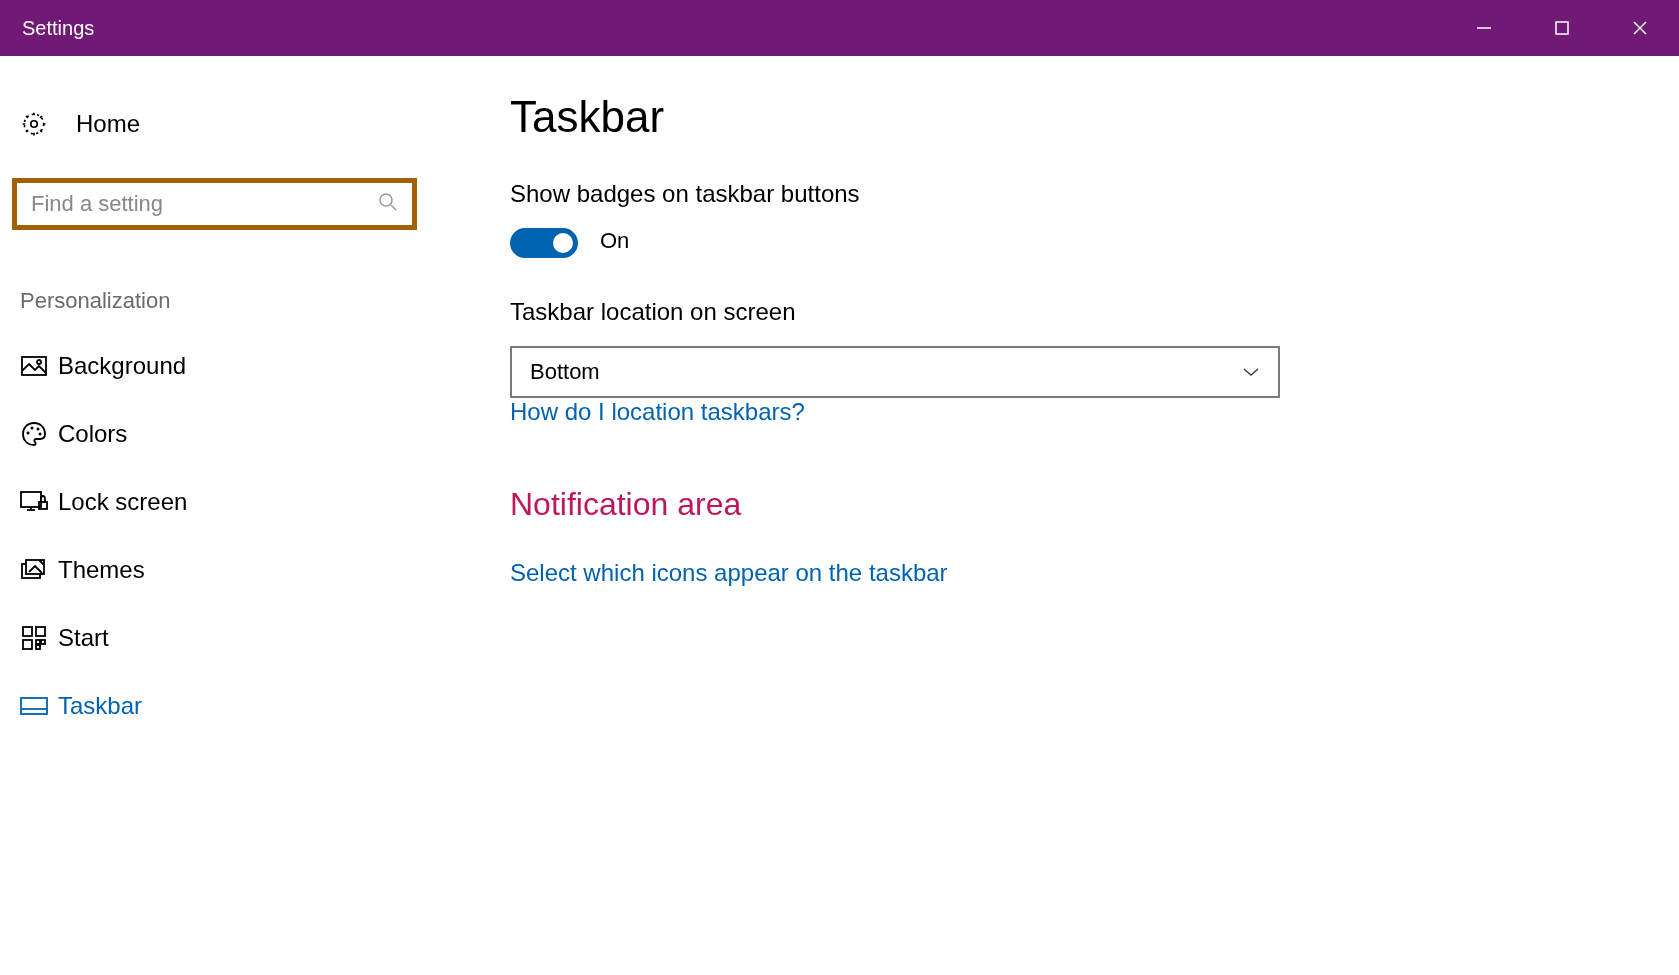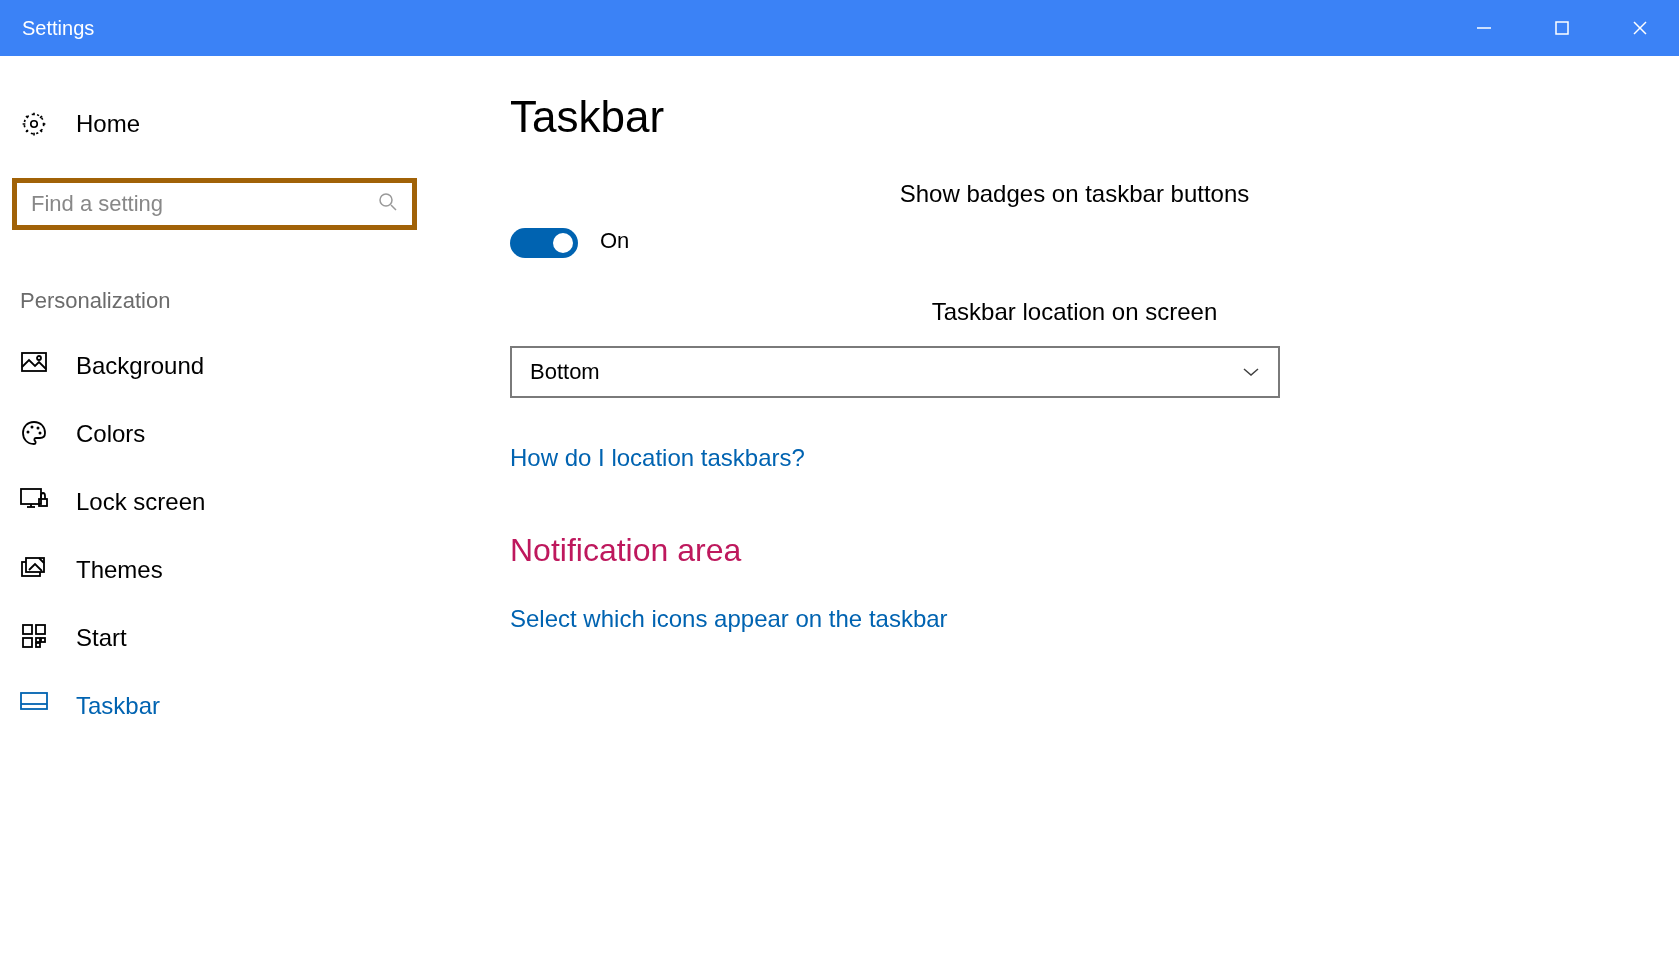--- a/index.html
+++ b/index.html
@@ -9,21 +9,21 @@
       font-family: "Segoe UI", -apple-system, BlinkMacSystemFont, sans-serif;
     }
     body {
       width: 1679px;
       height: 975px;
       background: #ffffff;
       overflow: hidden;
     }
     .titlebar {
       height: 56px;
-      background: #3b82f6;
+      background: #701a75;
       color: #ffffff;
       display: flex;
       align-items: center;
       justify-content: space-between;
     }
     .titlebar-title {
       font-size: 20px;
       font-weight: 400;
       padding-left: 22px;
     }
@@ -93,21 +93,22 @@
       color: #999999;
     }
     .section-header {
       margin-top: 48px;
       padding: 10px 8px 18px 8px;
       font-size: 22px;
       color: #6b6b6b;
     }
     .nav-item {
       display: flex;
-      gap: 28px;
+      align-items: center;
+      gap: 10px;
       padding: 20px 8px;
       cursor: pointer;
       position: relative;
     }
     .nav-item .icon-wrapper {
       width: 28px;
       display: flex;
       justify-content: center;
     }
     .nav-label {
@@ -135,21 +136,20 @@
     .page-title {
       font-size: 44px;
       font-weight: 400;
       color: #000000;
       margin-bottom: 38px;
     }
     .setting-label {
       font-size: 24px;
       color: #000000;
       margin-bottom: 20px;
-      text-align: center;
     }
     .toggle-row {
       display: flex;
       align-items: flex-start;
       gap: 22px;
       margin-bottom: 40px;
       margin-top: 12px;
     }
     .toggle {
       width: 68px;
@@ -174,21 +174,20 @@
     }
     .dropdown {
       width: 770px;
       height: 52px;
       border: 2px solid #7a7a7a;
       display: flex;
       align-items: center;
       justify-content: space-between;
       padding: 4px 18px;
       cursor: pointer;
-      margin-bottom: 46px;
     }
     .dropdown-value {
       font-size: 22px;
       color: #000000;
     }
     .dropdown-chevron {
       color: #404040;
     }
     .link-text {
       font-size: 24px;

